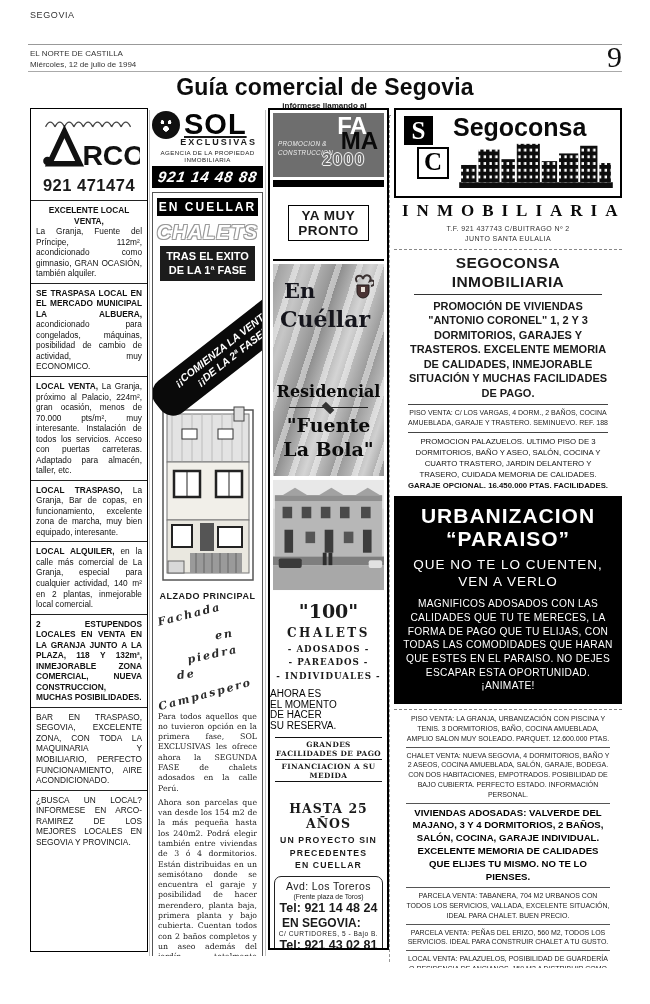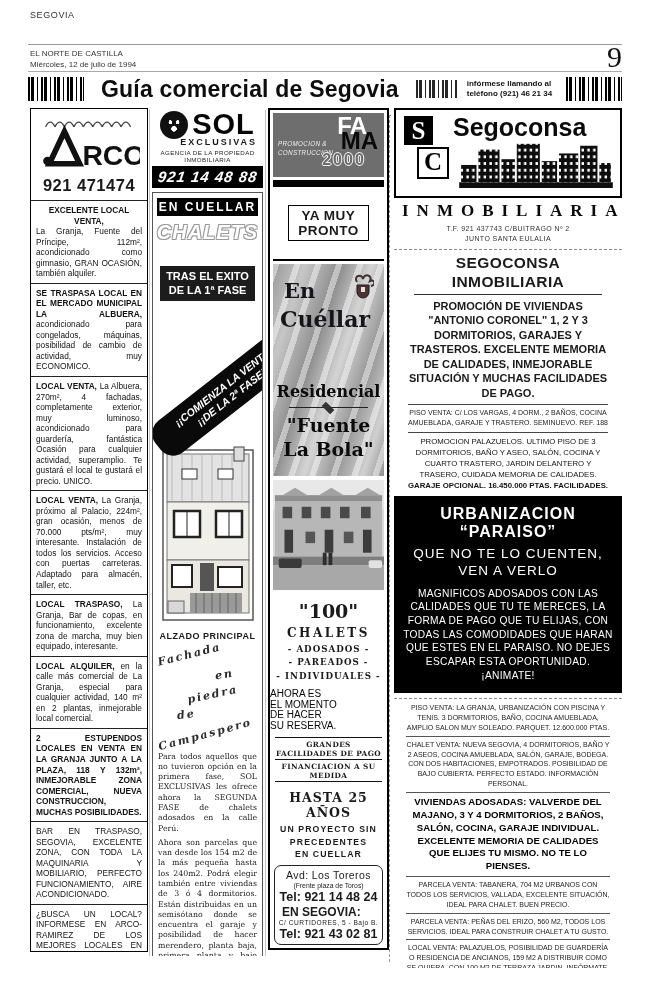--- a/index.html
+++ b/index.html
@@ -5,21 +5,21 @@
   html,body{margin:0;padding:0;background:#fff;}
   .page{position:relative;width:650px;height:1004px;background:#fff;overflow:hidden;
         font-family:"Liberation Sans",sans-serif;color:#1a1a1a;}
 
   
   .kicker{position:absolute;left:30px;top:10px;font-size:9px;letter-spacing:.6px;color:#333;}
   .rule-top{position:absolute;left:28px;right:28px;top:44px;border-top:1px solid #999;}
   .masthead{position:absolute;left:30px;top:49px;font-size:8px;color:#333;line-height:1.35;}
   .pageno{position:absolute;right:28px;top:40px;font-family:"Liberation Serif",serif;font-size:30px;color:#111;}
   .rule-band{position:absolute;left:28px;right:28px;top:71px;border-top:1px solid #aaa;}
-  .band{position:absolute;left:28px;right:28px;top:74px;height:30px;display:flex;align-items:center;gap:9px;}
+  .band{position:absolute;left:28px;right:28px;top:74px;height:30px;display:flex;align-items:center;flex-direction:column;}
   .bc{height:24px;background:repeating-linear-gradient(90deg,#000 0 2px,#fff 2px 3px,#000 3px 6px,#fff 6px 9px,#000 9px 10px,#fff 10px 13px);}
   .bc1,.bc3{width:56px;}
   .bc2{width:42px;height:18px;opacity:.85;}
   .band-title{flex:0 0 auto;font-size:23px;font-weight:600;letter-spacing:.2px;color:#0d0d0d;padding:0 8px;}
   .band-contact{font-size:8px;font-weight:700;line-height:1.3;color:#111;flex:1;}
 
   
   .vsep{position:absolute;top:110px;height:846px;width:1px;background:#c4c4c4;}
   .vsep.dashed{background:none;border-left:1px dashed #999;}
 
@@ -27,35 +27,35 @@
   .col-arco{position:absolute;left:30px;top:108px;width:116px;height:842px;border:1.5px solid #000;
             overflow:hidden;background:#fff;}
   .arco-logo{text-align:center;margin-top:5px;}
   .arco-phone{text-align:center;font-size:16.5px;font-weight:700;letter-spacing:.5px;margin:2px 0 5px;}
   .ad-item{border-top:1px solid #222;padding:4px 5px;font-size:8.3px;line-height:1.27;text-align:justify;color:#111;}
   .ad-item .lead{font-weight:800;}
   .ad-item.caps{text-transform:none;}
 
   
   .col-sol{position:absolute;left:152px;top:108px;width:111px;height:848px;overflow:hidden;}
-  .sol-row{display:flex;align-items:center;justify-content:center;gap:4px;}
+  .sol-row{display:flex;align-items:center;gap:4px;text-decoration:underline;}
   .sun{width:24px;height:24px;border-radius:50%;flex:0 0 auto;border:2px dotted #111;
        background:radial-gradient(circle at 35% 38%,#fff 0 1.8px,rgba(0,0,0,0) 2px),
                   radial-gradient(circle at 65% 38%,#fff 0 1.8px,rgba(0,0,0,0) 2px),
                   radial-gradient(circle at 50% 66%,#fff 0 2.6px,#111 3px);}
   .sol-word{font-size:29px;font-weight:900;letter-spacing:1px;color:#050505;}
   .sol-sub{text-align:right;font-weight:800;font-size:9px;letter-spacing:2px;margin:-4px 6px 0 0;}
   .sol-agency{text-align:center;font-size:6.2px;letter-spacing:.4px;margin-top:2px;color:#222;}
   .sol-phonebar{background:#000;color:#fff;text-align:center;padding:2px 0;margin-top:3px;}
   .sol-phonebar span{display:inline-block;transform:skewX(-8deg);font-style:italic;font-weight:800;font-size:15px;letter-spacing:1px;}
   .sol-box{border:1px solid #555;margin-top:4px;padding-bottom:6px;overflow:hidden;}
   .sol-cuellar{background:#000;color:#fff;font-weight:800;font-size:12px;letter-spacing:2px;text-align:center;padding:2px 0;margin:5px 4px 5px;}
   .sol-chalets{text-align:center;font-style:italic;font-weight:900;font-size:20px;letter-spacing:1px;color:#fff;
                text-shadow:-1px -1px 0 #9a9a9a,1px -1px 0 #9a9a9a,-1px 1px 0 #9a9a9a,1px 1px 0 #9a9a9a;}
-  .sol-exito{background:#1c1c1c;color:#fff;font-weight:800;font-size:11px;line-height:1.3;text-align:center;padding:3px 0;margin:22px 7px;}
+  .sol-exito{background:#1c1c1c;color:#fff;font-weight:800;font-size:11px;line-height:1.3;text-align:center;padding:3px 0;margin:2px 7px;}
   .ribbon-zone{position:relative;height:122px;}
   .ribbon{position:absolute;left:-14px;top:48px;width:168px;transform:rotate(-38deg);background:#0a0a0a;
           border-radius:16px;padding:7px 6px;text-align:center;color:#fff;font-style:italic;font-weight:900;
           font-size:10.5px;line-height:1.25;}
   .house-wrap{text-align:center;}
   .alzado{text-align:center;font-weight:800;font-size:9px;letter-spacing:.5px;margin-top:2px;}
   .script-zone{position:relative;height:104px;margin-top:3px;}
   .script-zone span{position:absolute;font-family:"DejaVu Serif",serif;font-style:italic;font-weight:600;
                     color:#2a2a2a;font-size:11px;letter-spacing:2px;white-space:nowrap;}
   .sw0{left:4px;top:4px;transform:rotate(-14deg);}
@@ -92,21 +92,21 @@
   .fama-photo{margin:0 3px;}
   .h100row{margin-top:5px;text-align:center;font-family:"DejaVu Serif",serif;}
   .q100{font-size:19px;font-weight:700;}
   .chword{font-size:12px;font-weight:700;letter-spacing:2.5px;}
   .types{text-align:center;font-family:"DejaVu Serif",serif;font-size:8.7px;letter-spacing:1px;line-height:1.55;font-weight:600;margin-top:2px;}
   .ahora{text-align:left;font-size:10px;font-weight:400;line-height:1.05;margin-top:6px;color:#050505;}
   .finline{margin:0 5px;border-top:1px solid #111;font-family:"DejaVu Serif",serif;font-weight:700;font-size:7.3px;
            text-align:center;padding:2px 0 1px;letter-spacing:.4px;}
   .finline.first{margin-top:6px;}
   .finline.last{border-bottom:1px solid #111;}
-  .years{text-align:center;font-family:"DejaVu Serif",serif;font-weight:800;font-size:12.5px;letter-spacing:1px;margin-top:8px;}
+  .years{text-align:center;font-family:"DejaVu Serif",serif;font-weight:800;font-size:12.5px;letter-spacing:1px;margin-top:19px;}
   .proyecto{text-align:center;font-weight:900;font-size:8.7px;letter-spacing:1.1px;line-height:1.4;margin-top:3px;}
   .addrbox{border:1.2px solid #222;border-radius:7px;margin:5px 4px 0;padding:3px 1px;text-align:center;}
   .addr{font-size:10.5px;letter-spacing:.4px;}
   .addrnote{font-size:6.8px;margin-top:1px;}
   .telbig{font-size:12.5px;font-weight:900;margin-top:1px;}
   .enseg{font-size:12px;font-weight:800;text-align:left;margin:1px 0 0 6px;}
   .segaddr{font-size:6.6px;letter-spacing:.5px;}
   .construye{margin:6px 2px 0;border-top:1.5px solid #000;border-bottom:1.5px solid #000;padding:3px 0;
              text-align:center;font-weight:900;font-size:12.5px;line-height:1.2;}
 
@@ -124,21 +124,21 @@
   .sg-contact{text-align:center;font-size:7px;letter-spacing:.4px;color:#333;line-height:1.45;margin-top:3px;}
   .dashed{border-top:1.5px dashed #888;margin:5px 0 4px;}
   .sg-head{text-align:center;font-size:15.5px;font-weight:800;line-height:1.18;letter-spacing:.4px;}
   .sg-head-wrap{border-bottom:1.5px solid #333;padding-bottom:3px;margin:0 20px 4px;}
   .sg-promo{text-align:center;font-weight:800;font-size:11px;line-height:1.32;margin:0 10px;}
   .sg-smallrule{border-top:1.2px solid #444;margin:4px 14px 3px;}
   .sg-small{text-align:center;font-size:7px;line-height:1.4;margin:0 12px;color:#222;}
   .sg-pala{text-align:center;font-size:7.8px;line-height:1.42;margin:0 12px;color:#111;}
   .sg-pala b{font-weight:800;}
   .paraiso{background:#000;color:#fff;text-align:center;padding:9px 8px 11px;margin-top:5px;}
-  .p-t1{font-size:16px;font-weight:800;letter-spacing:1px;line-height:1.08;}
+  .p-t1{font-size:21px;font-weight:800;letter-spacing:1px;line-height:1.08;}
   .p-sub{font-size:13.5px;margin-top:6px;line-height:1.25;letter-spacing:1px;}
   .p-body{font-size:10.2px;line-height:1.34;margin-top:7px;letter-spacing:.3px;}
   .sg-lrule{border-top:1px solid #555;margin:3px 12px 3px;}
   .sg-l{text-align:center;font-size:7px;line-height:1.4;margin:0 12px;color:#222;}
   .sg-l.bold{font-weight:800;font-size:9.6px;color:#000;line-height:1.35;}
 </style>
 </head>
 <body>
 
 <div class="page">
@@ -177,24 +177,20 @@
     </div>
     <div class="arco-phone">921 471474</div>
 
     <div class="ad-item" style="text-align:center;">
       <span class="lead">EXCELENTE LOCAL VENTA,</span>
       <span style="display:block;text-align:justify;">La Granja, Fuente del Príncipe, 112m², acondicionado como gimnasio, GRAN OCASIÓN, también alquiler.</span>
     </div>
     <div class="ad-item">
       <span class="lead">SE TRASPASA LOCAL EN EL MERCADO MUNICIPAL LA ALBUERA,</span>
       <span>acondicionado para congelados, máquinas, posibilidad de cambio de actividad, muy ECONOMICO.</span>
-    </div>
-    <div class="ad-item">
-      <span class="lead">LOCAL VENTA,</span>
-      <span>La Albuera, 270m², 4 fachadas, completamente exterior, muy luminoso, acondicionado para guardería, fantástica Ocasión para cualquier actividad, superamplio. Te gustará el local te gustará el precio. UNICO.</span>
     </div>
     <div class="ad-item">
       <span class="lead">LOCAL VENTA,</span>
       <span>La Granja, próximo al Palacio, 224m², gran ocasión, menos de 70.000 pts/m², muy interesante. Instalación de todos los servicios. Acceso con puertas carreteras. Adaptado para almacén, taller, etc.</span>
     </div>
     <div class="ad-item">
       <span class="lead">LOCAL TRASPASO,</span>
       <span>La Granja, Bar de copas, en funcionamiento, excelente zona de marcha, muy bien equipado, interesante.</span>
     </div>
     <div class="ad-item">

